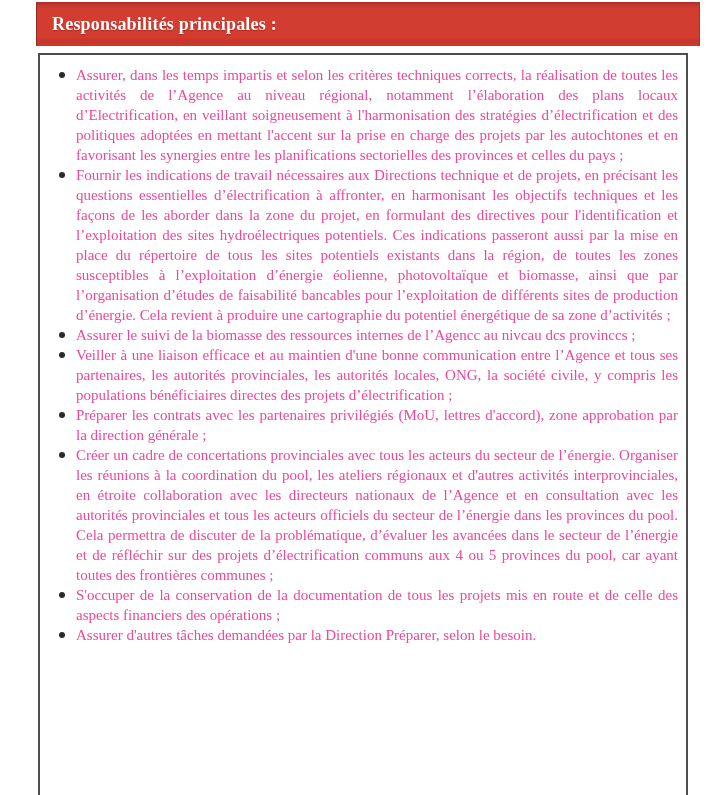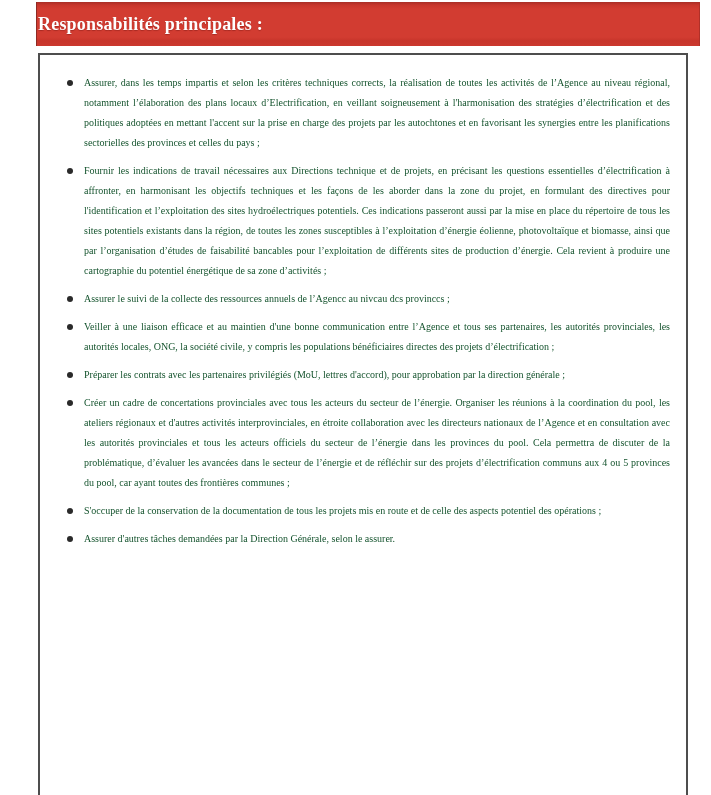--- a/index.html
+++ b/index.html
@@ -26,44 +26,44 @@
     border-left: 1px solid #8e2a23;
     border-right: 1px solid #b03028;
     display: flex;
     align-items: center;
   }
   .header-title {
     color: #ffffff;
     font-weight: bold;
     font-size: 18px;
     letter-spacing: 0.2px;
-    padding-left: 1px;
+    padding-left: 15px;
     text-shadow: 0 1px 1px rgba(90,10,8,0.35);
   }
   .content-box {
     position: absolute;
     left: 38px;
     top: 53px;
     width: 650px;
     height: 760px; 
     box-sizing: border-box;
     border: 2px solid #4d4d4d;
     background: #ffffff;
   }
   ul.resp-list {
     margin: 0;
     padding: 10px 6px 0 0;
     list-style: none;
   }
   ul.resp-list li {
     position: relative;
-    margin: 8px;
+    margin: 0;
     padding: 0 2px 0 36px;
-    color: #14532d;
-    font-size: 10px;
+    color: #ec4899;
+    font-size: 15px;
     line-height: 20px;
     text-align: justify;
     text-justify: inter-word;
   }
   ul.resp-list li .bullet {
     position: absolute;
     left: 19px;
     top: 7px;
     width: 6px;
     height: 6px;
@@ -85,38 +85,38 @@
       <li>
         <span class="bullet"></span>
         <span>Assurer, dans les temps impartis et selon les critères techniques corrects, la réalisation de toutes les activités de l’Agence au niveau régional, notamment l’élaboration des plans locaux d’Electrification, en veillant soigneusement à l'harmonisation des stratégies d’électrification et des politiques adoptées en mettant l'accent sur la prise en charge des projets par les autochtones et en favorisant les synergies entre les planifications sectorielles des provinces et celles du pays ;</span>
       </li>
       <li>
         <span class="bullet"></span>
         <span>Fournir les indications de travail nécessaires aux Directions technique et de projets, en précisant les questions essentielles d’électrification à affronter, en harmonisant les objectifs techniques et les façons de les aborder dans la zone du projet, en formulant des directives pour l'identification et l’exploitation des sites hydroélectriques potentiels. Ces indications passeront aussi par la mise en place du répertoire de tous les sites potentiels existants dans la région, de toutes les zones susceptibles à l’exploitation d’énergie éolienne, photovoltaïque et biomasse, ainsi que par l’organisation d’études de faisabilité bancables pour l’exploitation de différents sites de production d’énergie. Cela revient à produire une cartographie du potentiel énergétique de sa zone d’activités ;</span>
       </li>
       <li>
         <span class="bullet"></span>
-        <span>Assurer le suivi de la collecte des ressources annuels de l’Agencc au nivcau dcs provinccs ;</span>
+        <span>Assurer le suivi de la biomasse des ressources internes de l’Agencc au nivcau dcs provinccs ;</span>
       </li>
       <li>
         <span class="bullet"></span>
         <span>Veiller à une liaison efficace et au maintien d'une bonne communication entre l’Agence et tous ses partenaires, les autorités provinciales, les autorités locales, ONG, la société civile, y compris les populations bénéficiaires directes des projets d’électrification ;</span>
       </li>
       <li>
         <span class="bullet"></span>
-        <span>Préparer les contrats avec les partenaires privilégiés (MoU, lettres d'accord), pour approbation par la direction générale ;</span>
+        <span>Préparer les contrats avec les partenaires privilégiés (MoU, lettres d'accord), zone approbation par la direction générale ;</span>
       </li>
       <li>
         <span class="bullet"></span>
         <span>Créer un cadre de concertations provinciales avec tous les acteurs du secteur de l’énergie. Organiser les réunions à la coordination du pool, les ateliers régionaux et d'autres activités interprovinciales, en étroite collaboration avec les directeurs nationaux de l’Agence et en consultation avec les autorités provinciales et tous les acteurs officiels du secteur de l’énergie dans les provinces du pool. Cela permettra de discuter de la problématique, d’évaluer les avancées dans le secteur de l’énergie et de réfléchir sur des projets d’électrification communs aux 4 ou 5 provinces du pool, car ayant toutes des frontières communes ;</span>
       </li>
       <li>
         <span class="bullet"></span>
-        <span>S'occuper de la conservation de la documentation de tous les projets mis en route et de celle des aspects potentiel des opérations ;</span>
+        <span>S'occuper de la conservation de la documentation de tous les projets mis en route et de celle des aspects financiers des opérations ;</span>
       </li>
       <li>
         <span class="bullet"></span>
-        <span>Assurer d'autres tâches demandées par la Direction Générale, selon le assurer.</span>
+        <span>Assurer d'autres tâches demandées par la Direction Préparer, selon le besoin.</span>
       </li>
     </ul>
   </div>
 
 </div>
 
 </body></html>

